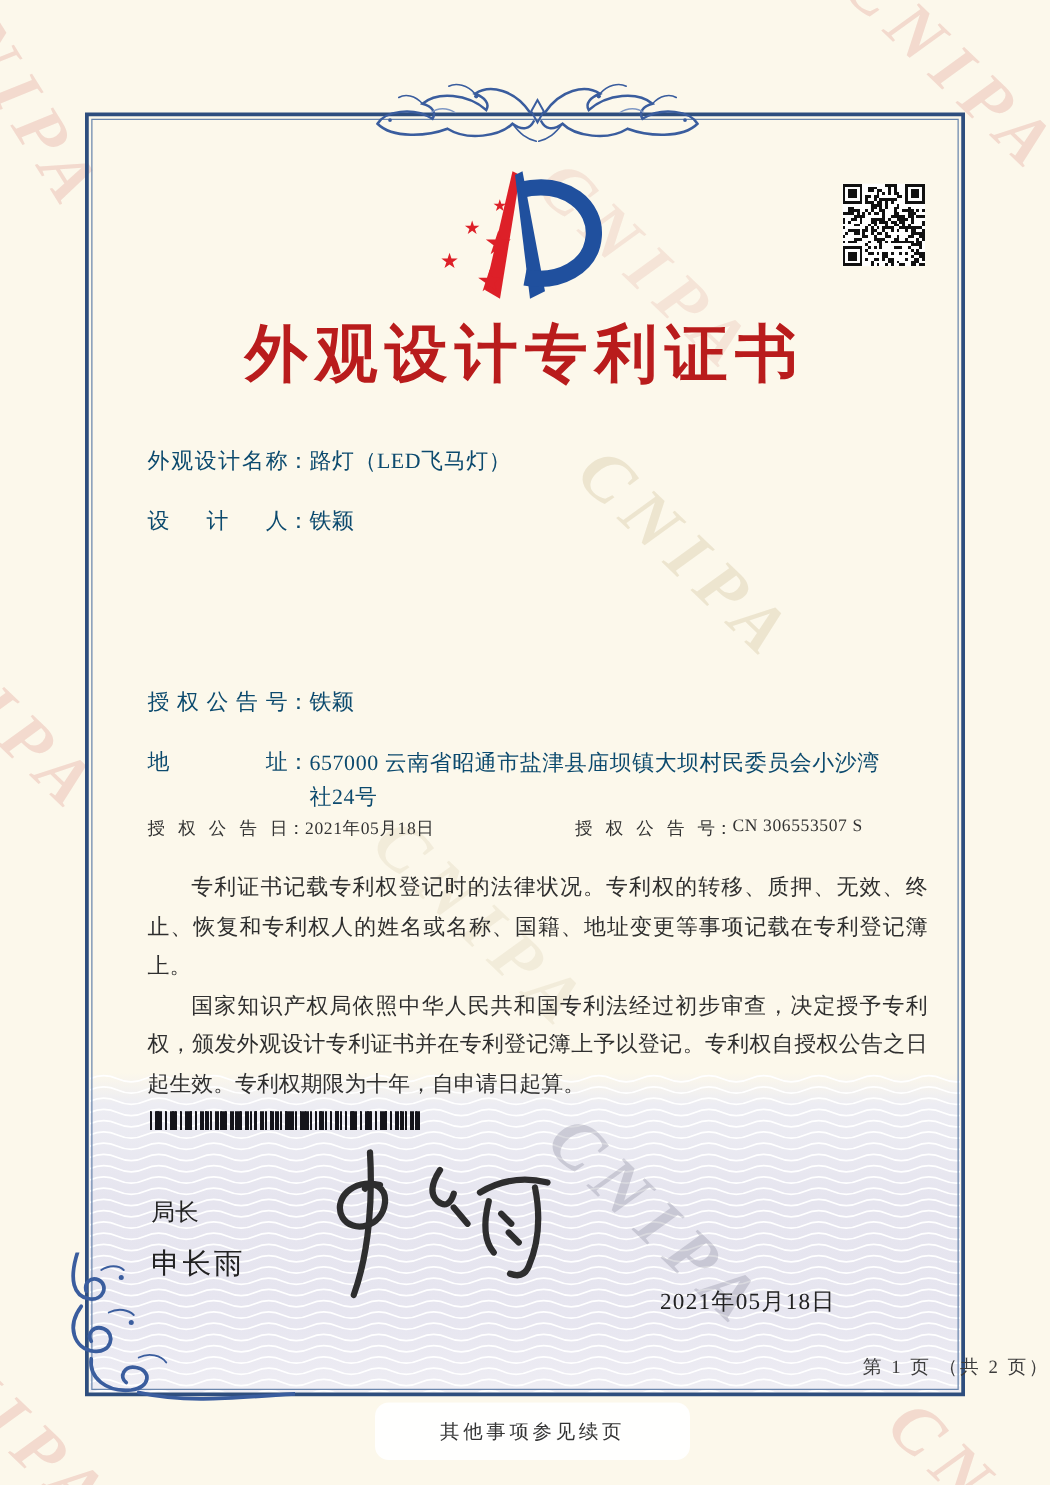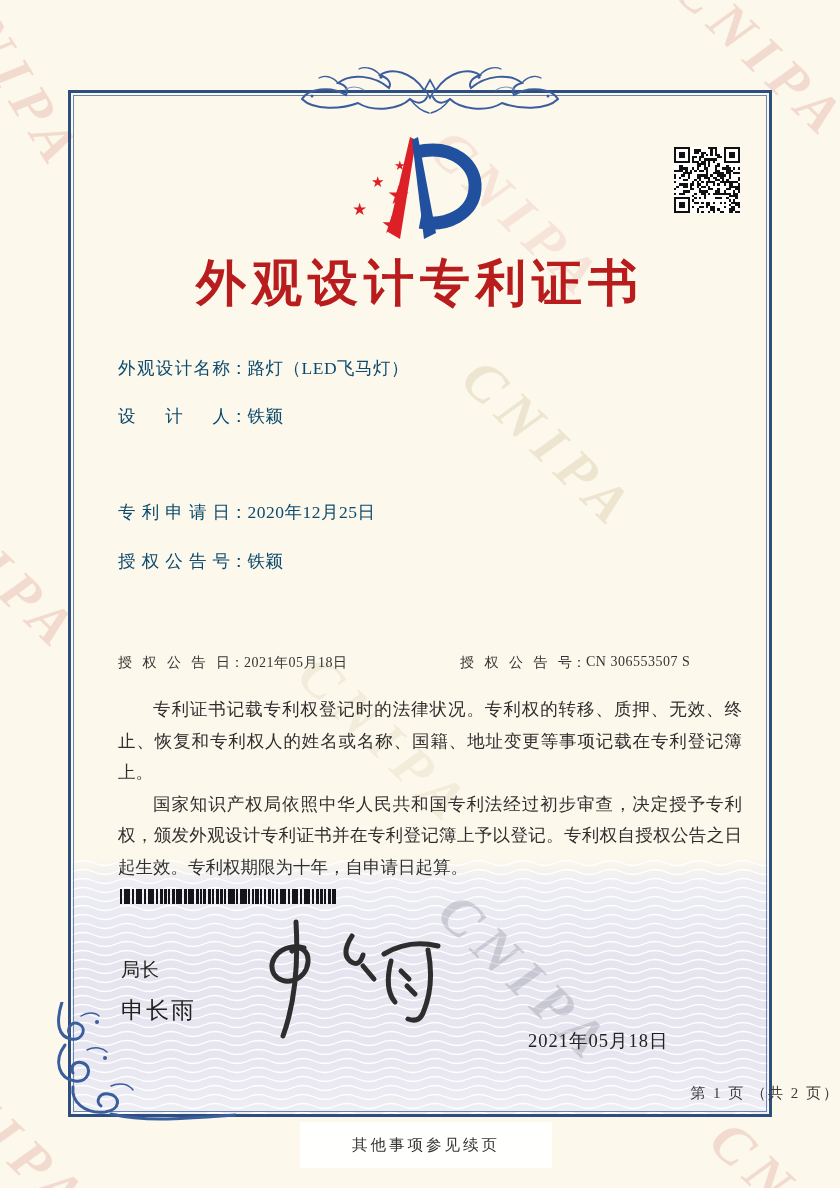--- a/index.html
+++ b/index.html
@@ -80,21 +80,21 @@
   }
   .signer-title{position:absolute;left:121px;top:957px;font-size:19px;color:#222;}
   .signer-name{position:absolute;left:121px;top:995px;font-size:23px;color:#222;letter-spacing:2px;}
   .signature{position:absolute;left:250px;top:908px;width:210px;height:135px;}
   .issue-date{position:absolute;left:528px;top:1028px;font-size:18.5px;color:#222;letter-spacing:1px;}
   .page-info{position:absolute;left:0;top:1084px;width:100%;text-align:right;font-size:15px;letter-spacing:2px;color:#3c3c3c;}
   
   .footer-patch{
     position:absolute;left:300px;top:1122px;width:252px;height:46px;
     background:rgba(255,255,255,0.92);
-    display:flex;align-items:center;justify-content:center;
+    display:flex;align-items:center;justify-content:center;border-radius:11px;
   }
   .footer-note{font-size:15.5px;letter-spacing:3px;color:#333;}
   
   .top-ornament{position:absolute;left:286px;top:54px;width:288px;height:66px;}
   .corner-ornament{position:absolute;left:50px;top:1002px;width:186px;height:120px;}
 </style>
 </head>
 <body>
 
 <div class="page">
@@ -499,25 +499,25 @@
     </svg>
 
   <div class="title">外观设计专利证书</div>
 
   <div class="field-row row1">
     <span class="lbl">外观设计名称</span><span class="colon">：</span><span class="val">路灯（LED飞马灯）</span>
   </div>
   <div class="field-row row2">
     <span class="lbl">设计人</span><span class="colon">：</span><span class="val">铁颖</span>
   </div>
-  <div class="field-row row4">
-    <span class="lbl">专利申请日</span><span class="colon">：</span><span class="val">2020年12月25日</span>
-  </div>
   <div class="field-row row5">
     <span class="lbl">授权公告号</span><span class="colon">：</span><span class="val">铁颖</span>
+  </div>
+  <div class="field-row row6">
+    <span class="lbl">地址</span><span class="colon">：</span><span class="val val-wrap">657000 云南省昭通市盐津县庙坝镇大坝村民委员会小沙湾社24号</span>
   </div>
 
   <div class="grant-row">
     <span class="grant-first">
       <span class="lbl">授权公告日</span><span class="colon">：</span><span class="val">2021年05月18日</span>
     </span>
     <span class="grant-second">
       <span class="lbl">授权公告号</span><span class="colon">：</span><span class="val">CN 306553507 S</span>
     </span>
   </div>

